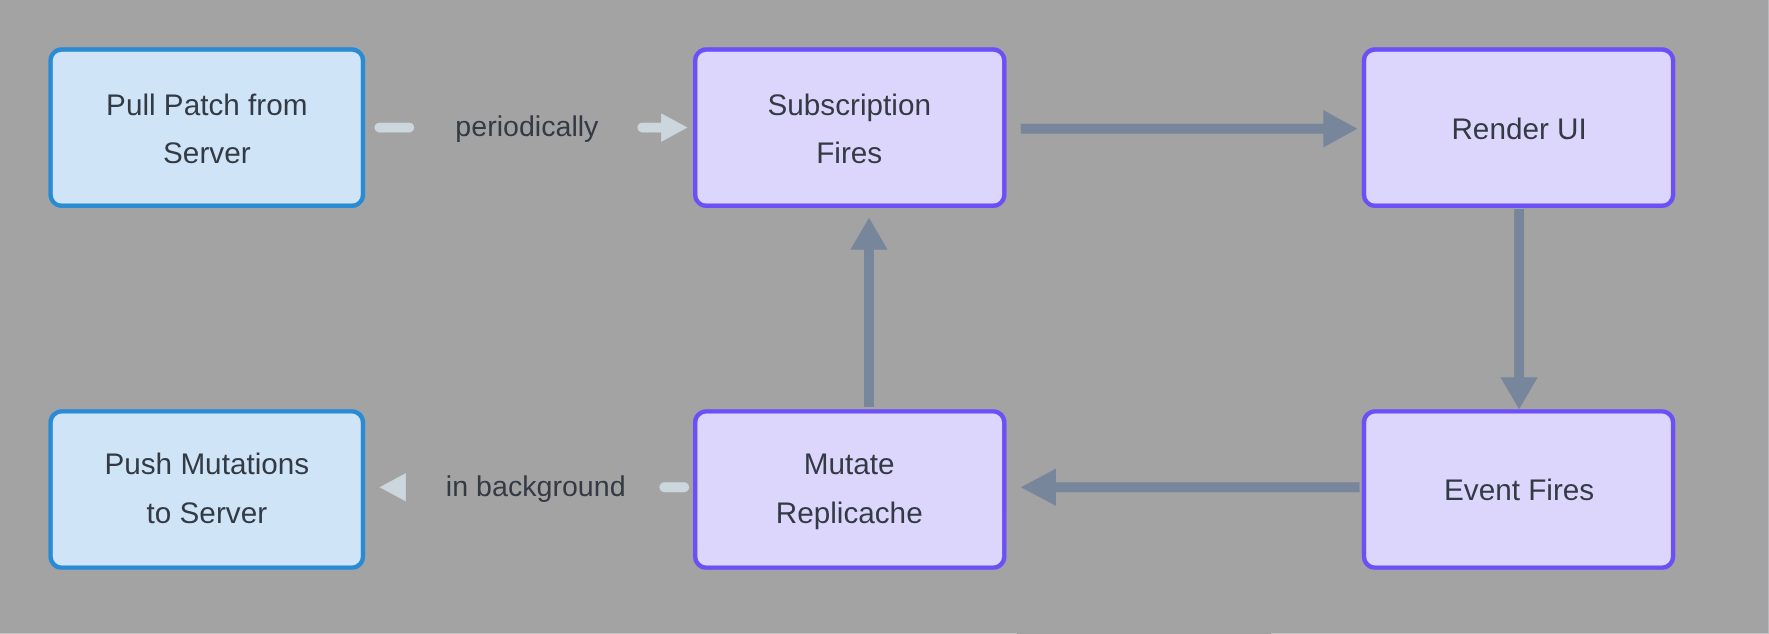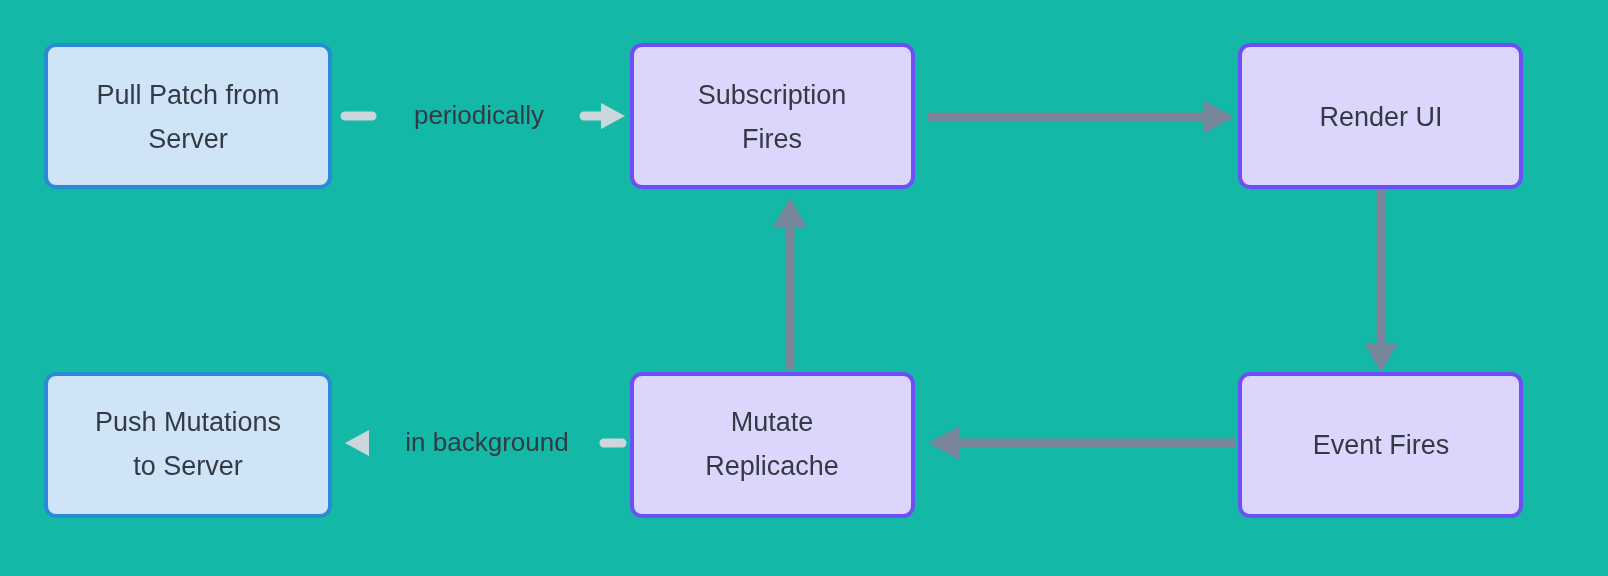--- a/index.html
+++ b/index.html
@@ -10,21 +10,21 @@
     width: 1608px;
     height: 576px;
     overflow: hidden;
     font-family: "Liberation Sans", sans-serif;
     background: #eef2f6;
   }
   #diagram-root {
     position: relative;
     width: 1608px;
     height: 576px;
-    background: #14b8a6;
+    background: #a3a3a3;
   }
   svg#flowchart {
     display: block;
     width: 1608px;
     height: 576px;
   }
   .node-rect {
     rx: 10;
     ry: 10;
     stroke-width: 4;

